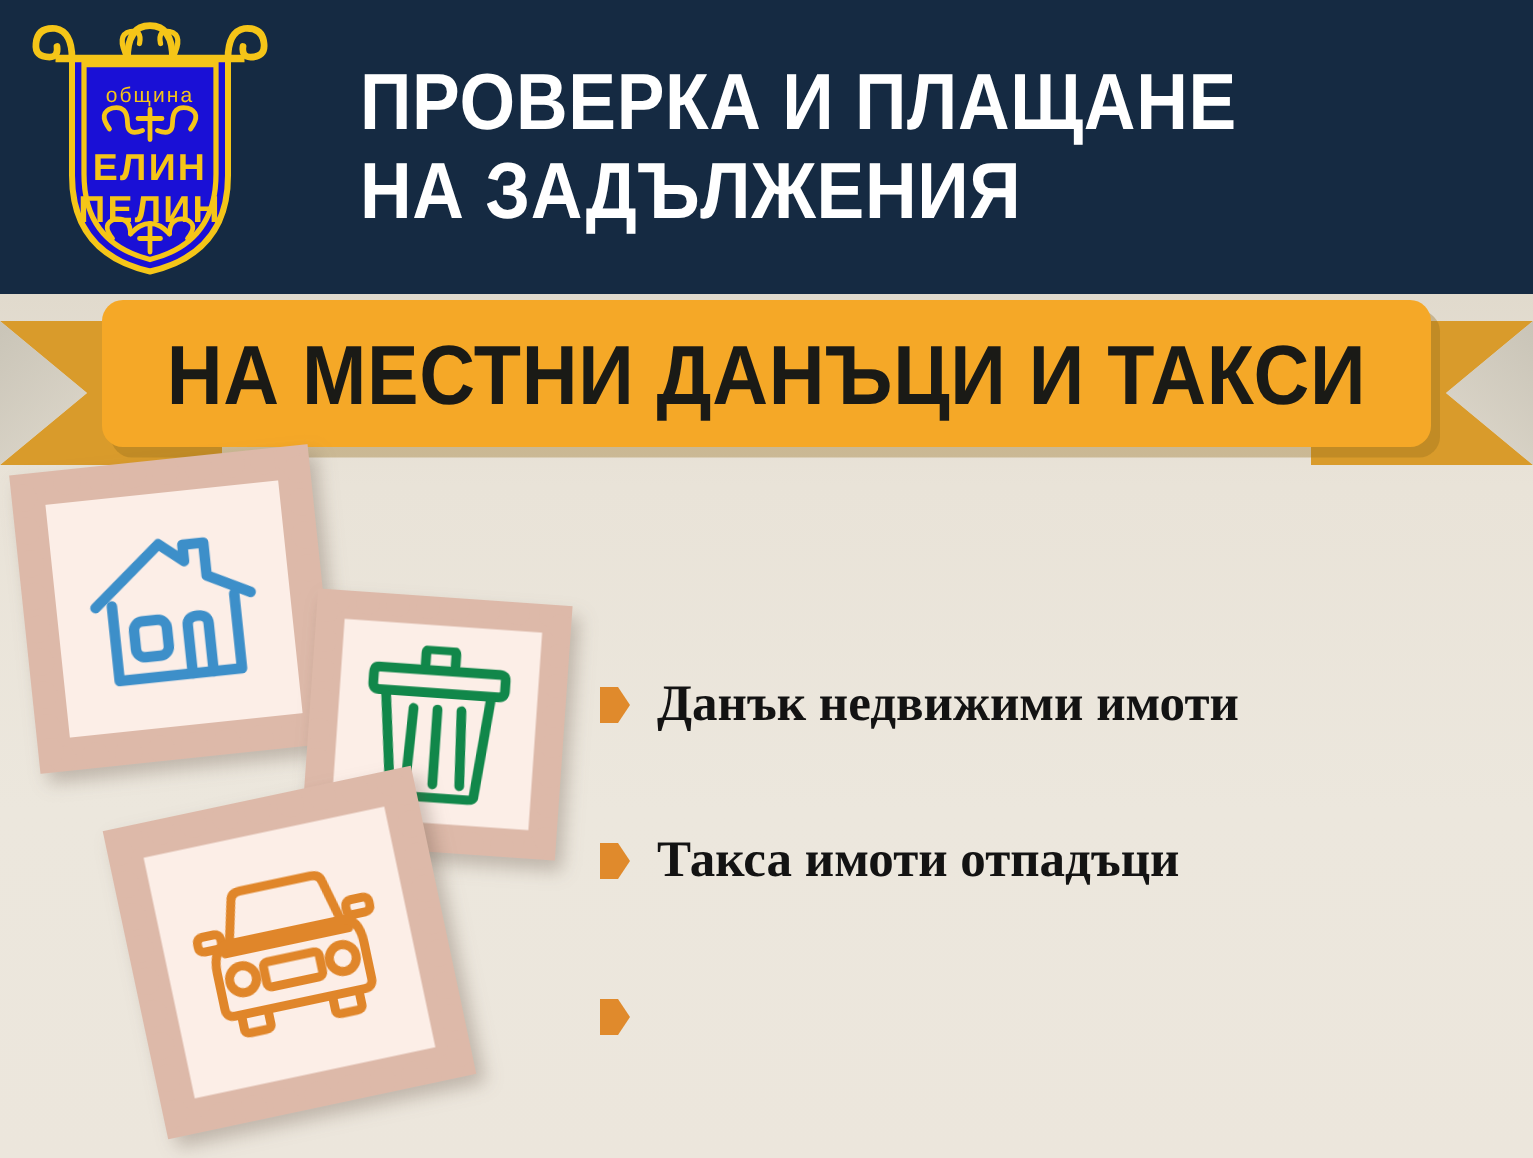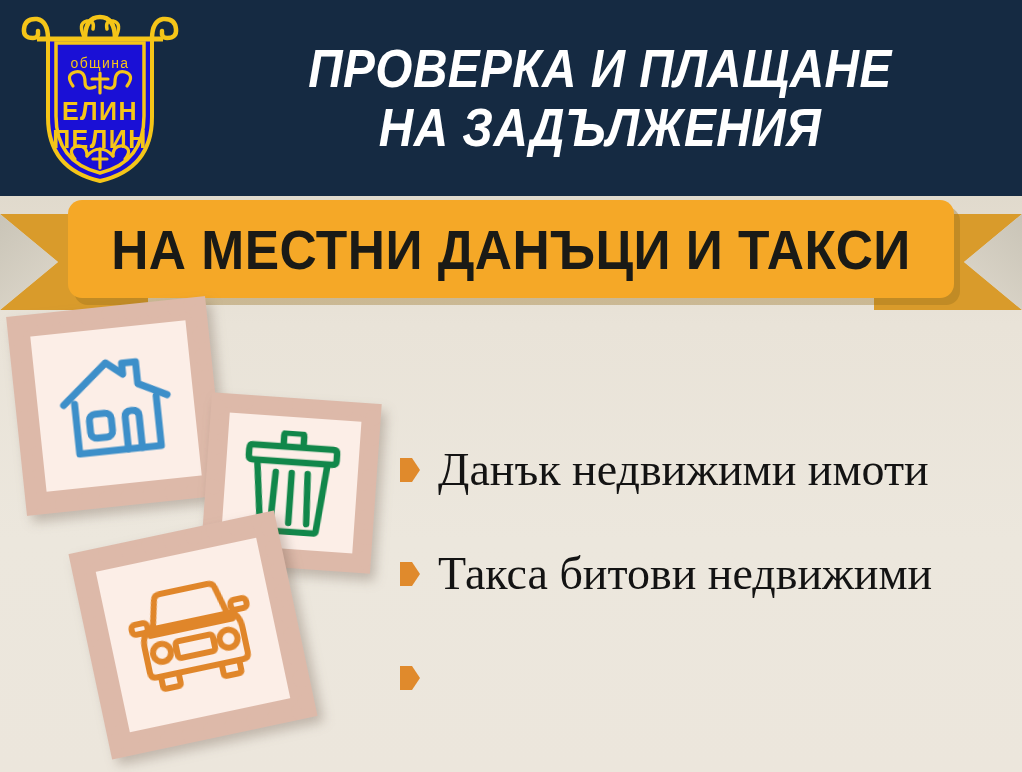--- a/index.html
+++ b/index.html
@@ -37,23 +37,22 @@
   .crest-wrap {
     width: 200px;
     height: 196px;
     display: flex;
     align-items: center;
     justify-content: center;
     flex: 0 0 200px;
   }
   .title-wrap {
     flex: 1 1 auto;
-    text-align: center;
+    text-align: left;
     padding-right: 22px;
-    font-style: italic;
   }
   .title-line {
     display: block;
     color: #ffffff;
     font-family: "Liberation Sans", sans-serif;
     font-weight: 700;
     font-size: 53px;
     letter-spacing: 0.5px;
     line-height: 1.12;
     transform: scaleX(0.90);
@@ -164,24 +163,25 @@
   .bullet {
     flex: 0 0 auto;
     width: 20px;
     height: 24px;
     margin-right: 18px;
     background: #e08a2c;
     clip-path: polygon(0 0, 12px 0, 20px 12px, 12px 24px, 0 24px);
   }
   .tax-label {
     font-family: "Liberation Serif", serif;
-    font-size: 46px;
+    font-size: 34px;
     color: #131313;
     line-height: 1;
     white-space: nowrap;
+    font-weight: bold;
   }
 </style>
 </head>
 <body>
 
 <div id="poster">
 
   <div class="header-bar">
     <div class="header-inner">
 
@@ -423,21 +423,21 @@
 
   <div class="tax-list">
 
     <div class="tax-item">
       <span class="bullet"></span>
       <span class="tax-label">Данък недвижими имоти</span>
     </div>
 
     <div class="tax-item">
       <span class="bullet"></span>
-      <span class="tax-label">Такса битови недвижими</span>
+      <span class="tax-label">Такса имоти отпадъци</span>
     </div>
 
     <div class="tax-item">
       <span class="bullet"></span>
     </div>
 
   </div>
 
 </div>
 

